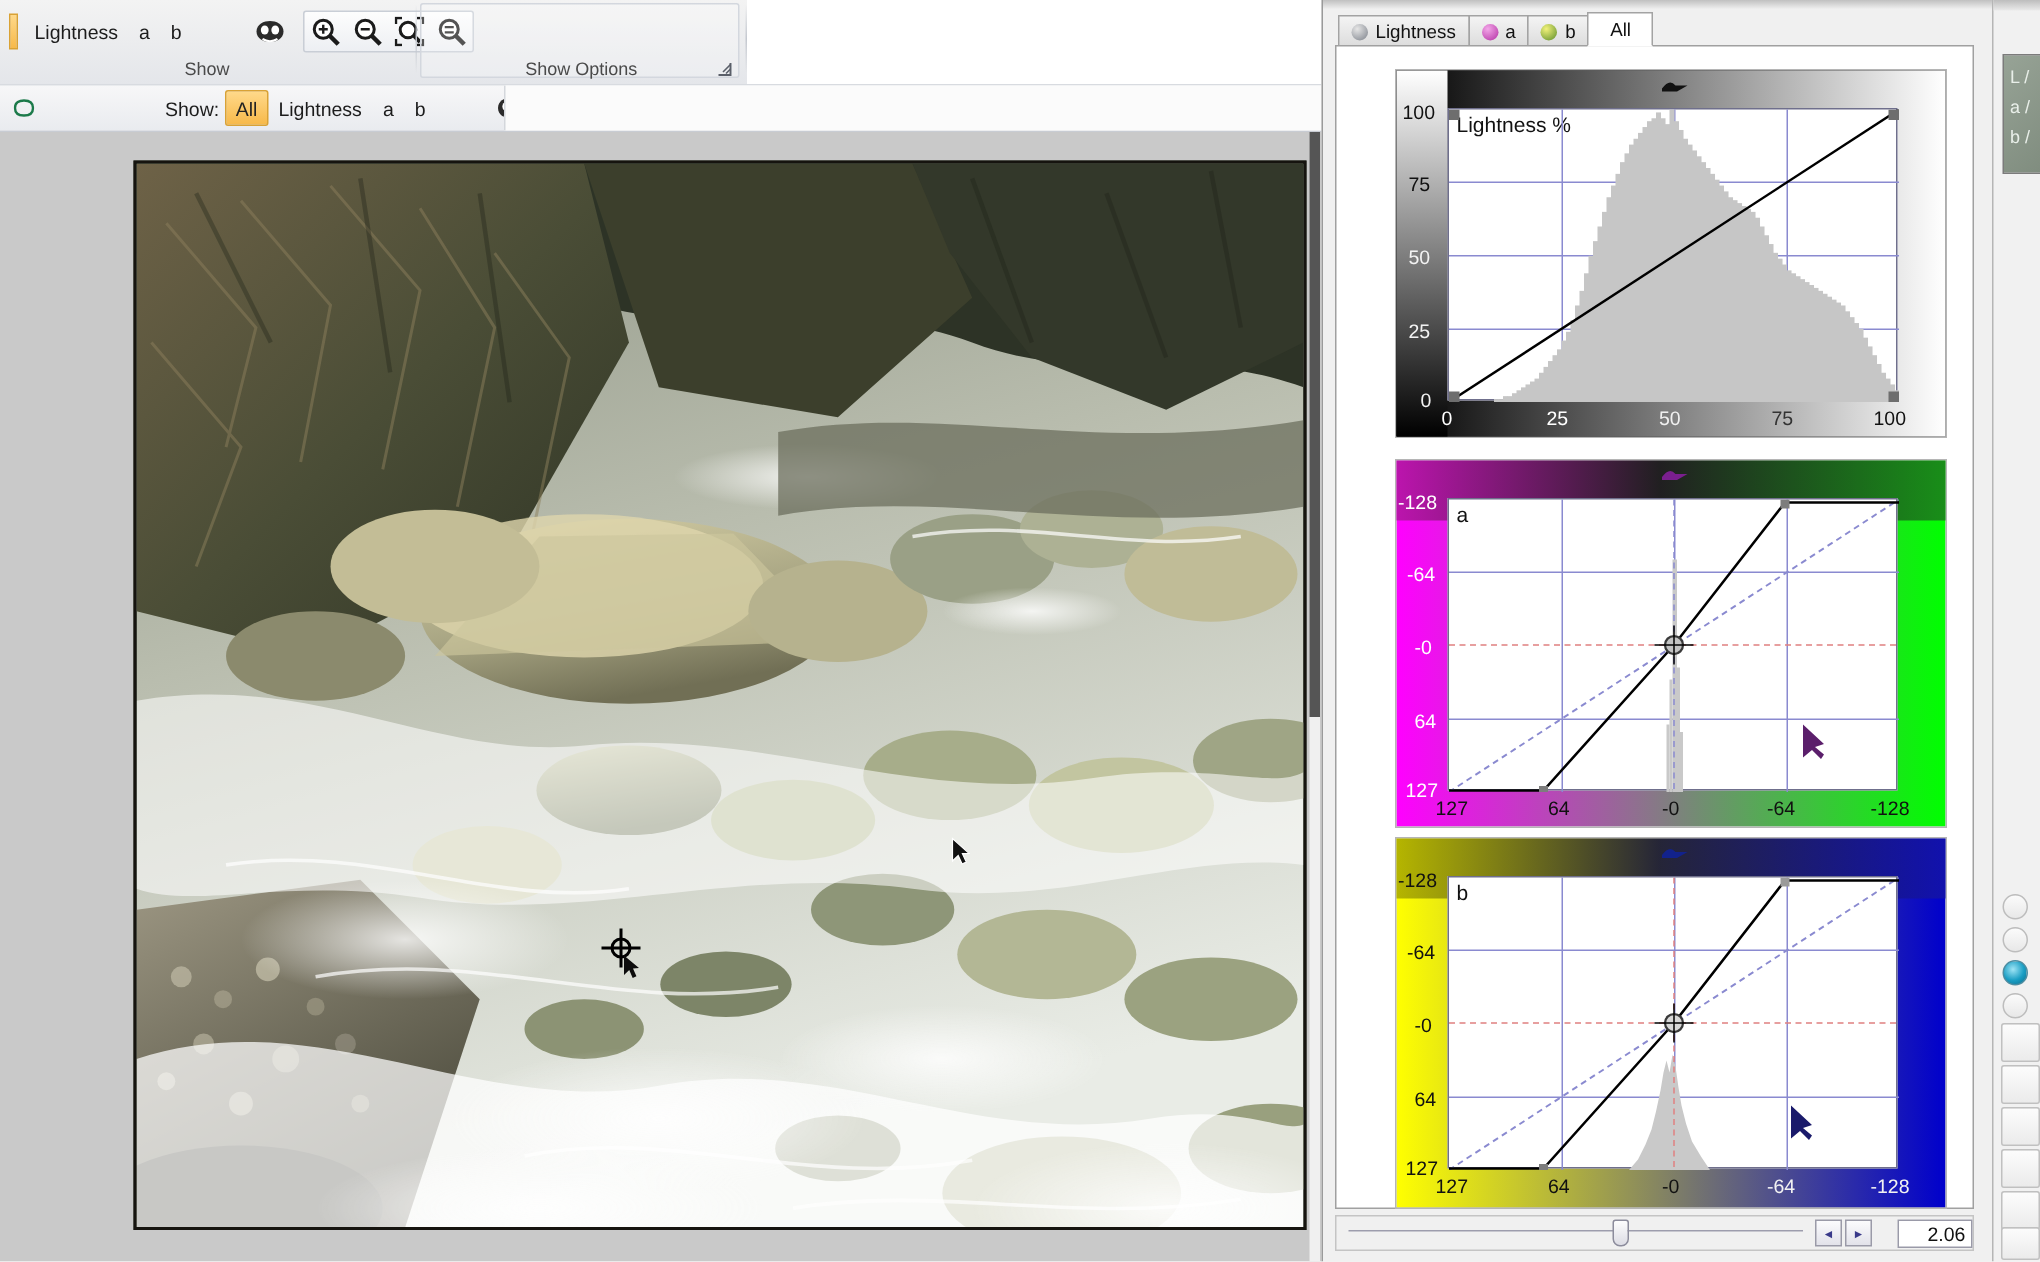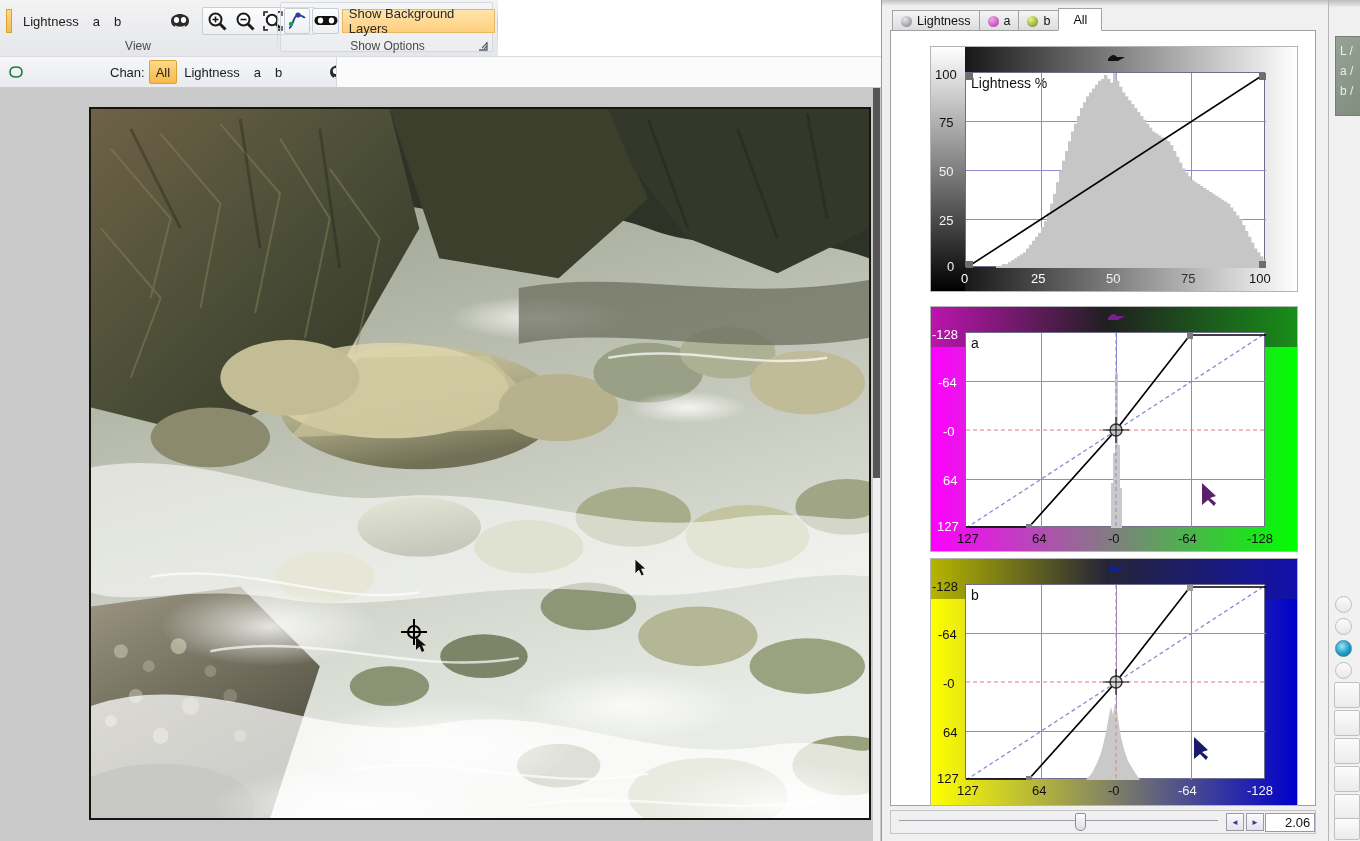--- a/index.html
+++ b/index.html
@@ -88,21 +88,21 @@
   .zoombar { position: absolute; left: 8px; top: 810px; width: 426px; height: 24px;
              background: #f0f0f0; border: 1px solid #c4c4c4; display: flex; align-items: center; }
   .slider-track { position: relative; flex: 1; height: 4px; margin: 0 8px;
                   border-top: 1px solid #9d9dad; }
   .slider-thumb { position: absolute; top: -8px; width: 11px; height: 18px;
                   background: linear-gradient(#fdfdfd,#dcdce4); border: 1px solid #8c8c9c;
                   border-radius: 2px 2px 5px 5px; }
   .spin { width: 18px; height: 18px; border: 1px solid #9a9aa8;
           background: linear-gradient(#fbfbfd,#e2e2ea); display: flex;
           align-items: center; justify-content: center; }
-  .zoomval { width: 50px; height: 19px; margin-left: 1px; background: #fff;
+  .zoomval { width: 50px; height: 19px; margin-left: 17px; background: #fff;
              border: 1px solid #9a9aa8; font-size: 13px; color: #111;
              display: flex; align-items: center; padding-left: 19px; }
 
   
   .rail { position: absolute; left: 1328px; top: 0; width: 32px; height: 841px;
           background: #f1f1f1; border-left: 1px solid #b5b5b5; }
   .lab-thumb { position: absolute; left: 6px; top: 36px; width: 30px; height: 80px;
                background: linear-gradient(135deg,#97a396,#7f8c7e); border: 1px solid #7b7b7b;
                font-size: 12px; color: #e9efe9; line-height: 20px; padding: 4px 0 0 4px; }
   .radio { position: absolute; left: 6px; width: 17px; height: 17px; border-radius: 50%;
@@ -165,44 +165,27 @@
             <span class="iconbtn">
               <svg width="20" height="20" viewBox="0 0 20 20">
                 <circle cx="8.5" cy="8.5" r="6" fill="#fff" stroke="#1b1b1b" stroke-width="2"></circle>
                 <line x1="13" y1="13" x2="18.5" y2="18.5" stroke="#1b1b1b" stroke-width="3"></line>
                 <line x1="5.5" y1="7" x2="11.5" y2="7" stroke="#1b1b1b" stroke-width="1.5"></line>
                 <line x1="5.5" y1="10.5" x2="11.5" y2="10.5" stroke="#1b1b1b" stroke-width="1.5"></line>
               </svg>
             </span>
           </span>
         </div>
-        <div class="grp-caption">View</div>
+        <div class="grp-caption">Show</div>
       </div>
 
       <div class="grp-sep" style="left:277px;"></div>
 
       <div class="ribbon-grp" style="left:280px;width:215px;">
         <div class="grp-frame" style="left:0;width:213px;"></div>
-        <div class="grp-body" style="left:4px;top:4px;">
-          <span class="iconbtn framed">
-            <svg width="20" height="20" viewBox="0 0 20 20">
-              <path d="M2 17 C6 17 6 4 11 4 C15 4 17 7 18 6" stroke="#2b3fa8" stroke-width="2" fill="none"></path>
-              <circle cx="11" cy="4" r="2.6" fill="#2b3fa8"></circle>
-              <circle cx="4" cy="13" r="2.2" fill="#19a15c"></circle>
-            </svg>
-          </span>
-          <span class="iconbtn framed" style="margin-left:2px;">
-            <svg width="24" height="14" viewBox="0 0 24 14">
-              <rect x="0.5" y="2" width="23" height="9" rx="4.5" fill="#101010"></rect>
-              <ellipse cx="6.5" cy="6.5" rx="2.7" ry="2.9" fill="#fff"></ellipse>
-              <ellipse cx="17.5" cy="6.5" rx="2.7" ry="2.9" fill="#fff"></ellipse>
-            </svg>
-          </span>
-          <span class="hl-label" style="margin-left:3px;">Show Background Layers</span>
-        </div>
         <div class="grp-caption">Show Options</div>
         <div class="dlg-launcher">
           <svg width="12" height="12" viewBox="0 0 12 12">
             <path d="M1 10 H9 V2" stroke="#5a5f69" stroke-width="1.3" fill="none"></path>
             <path d="M4 8 L9 3" stroke="#5a5f69" stroke-width="1.1"></path>
             <path d="M6 9 L9 6" stroke="#5a5f69" stroke-width="1.1"></path>
           </svg>
         </div>
       </div>
 
@@ -211,21 +194,21 @@
     </div>
 
     <div class="toolrow">
       <div class="toolrow-inner" style="margin-left:2px;">
         <span class="iconbtn">
           <svg width="14" height="12" viewBox="0 0 14 12">
             <path d="M1 6 C1 2 4 1 7 1 C10 1 13 2 13 6 C13 10 10 11 7 11 C4 11 1 10 1 6Z" fill="none" stroke="#1c7a4a" stroke-width="1.6"></path>
           </svg>
         </span>
         <span style="width:76px;"></span>
-        <span class="chip" style="padding:0 3px;">Chan:</span>
+        <span class="chip" style="padding:0 3px;">Show:</span>
         <span class="chip sel">All</span>
         <span class="chip">Lightness</span>
         <span class="chip">a</span>
         <span class="chip">b</span>
         <span style="width:36px;"></span>
         <span class="iconbtn">
           <svg width="22" height="16" viewBox="0 0 22 16">
             <path d="M2 8 C2 3 7 1 11 1 C15 1 20 3 20 8 C20 13 15 15 11 15 C7 15 2 13 2 8 Z" fill="#2b2b2b"></path>
             <ellipse cx="7.5" cy="7" rx="2.6" ry="3" fill="#fff"></ellipse>
             <ellipse cx="14.5" cy="7" rx="2.6" ry="3" fill="#fff"></ellipse>

